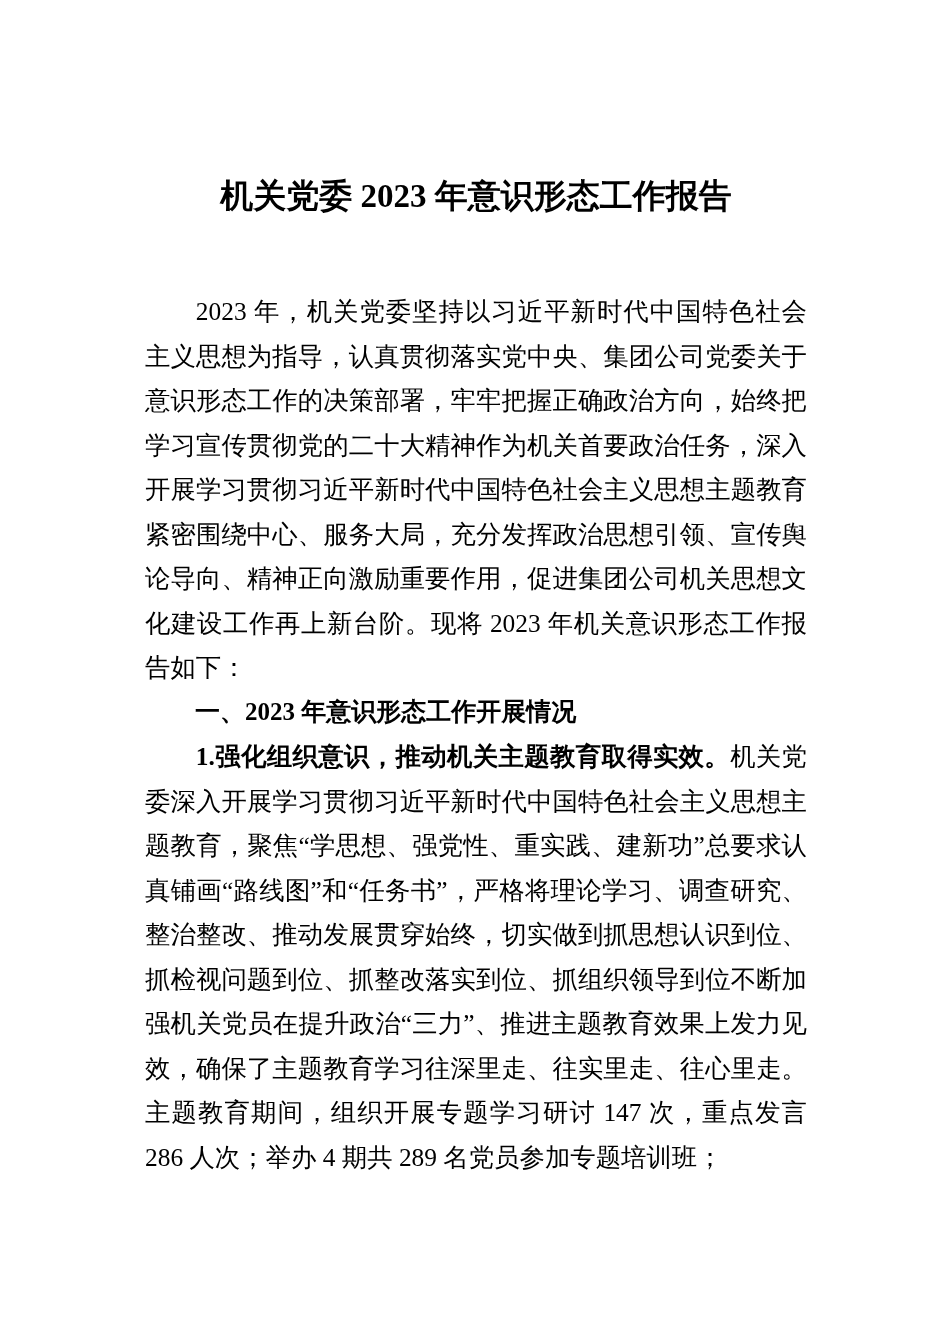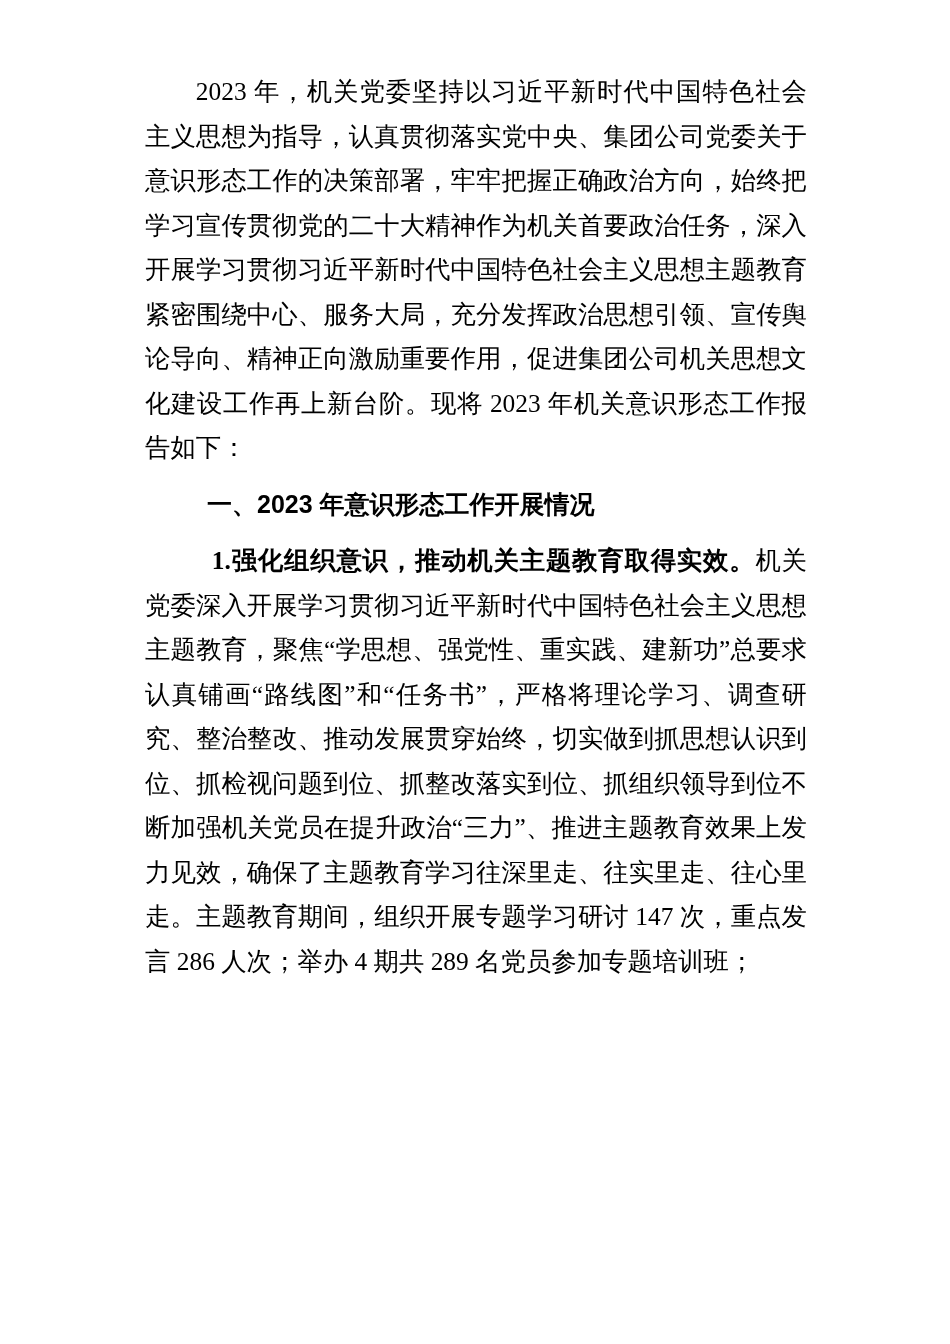--- a/index.html
+++ b/index.html
@@ -35,37 +35,37 @@
     font-size: 25.4px;
     line-height: 44.5px;
     text-align: justify;
     text-indent: 2em;
     color: #000000;
   }
   .intro-para {
     margin-top: 69px;
   }
   .section-heading {
-    margin: 12px;
-    font-family: Liberation Sans, sans-serif;
+    margin: 0;
+    font-family: Liberation Serif, serif;
     font-weight: 700;
     font-size: 25px;
     line-height: 44.5px;
     text-indent: 2em;
     text-align: justify;
     color: #000000;
   }
   .item-lead {
     font-weight: 700;
-    margin-left: 16px;
   }
 </style>
 </head>
 <body>
 
 <div class="page">
+  <h1 class="doc-title">机关党委 2023 年意识形态工作报告</h1>
 
   <p class="body-para intro-para">2023 年，机关党委坚持以习近平新时代中国特色社会主义思想为指导，认真贯彻落实党中央、集团公司党委关于意识形态工作的决策部署，牢牢把握正确政治方向，始终把学习宣传贯彻党的二十大精神作为机关首要政治任务，深入开展学习贯彻习近平新时代中国特色社会主义思想主题教育紧密围绕中心、服务大局，充分发挥政治思想引领、宣传舆论导向、精神正向激励重要作用，促进集团公司机关思想文化建设工作再上新台阶。现将 2023 年机关意识形态工作报告如下：</p>
 
   <h2 class="section-heading">一、2023 年意识形态工作开展情况</h2>
 
   <p class="body-para"><span class="item-lead">1.强化组织意识，推动机关主题教育取得实效。</span><span>机关党委深入开展学习贯彻习近平新时代中国特色社会主义思想主题教育，聚焦“学思想、强党性、重实践、建新功”总要求认真铺画“路线图”和“任务书”，严格将理论学习、调查研究、整治整改、推动发展贯穿始终，切实做到抓思想认识到位、抓检视问题到位、抓整改落实到位、抓组织领导到位不断加强机关党员在提升政治“三力”、推进主题教育效果上发力见效，确保了主题教育学习往深里走、往实里走、往心里走。主题教育期间，组织开展专题学习研讨 147 次，重点发言 286 人次；举办 4 期共 289 名党员参加专题培训班；</span></p>
 </div>
 
 </body></html>

